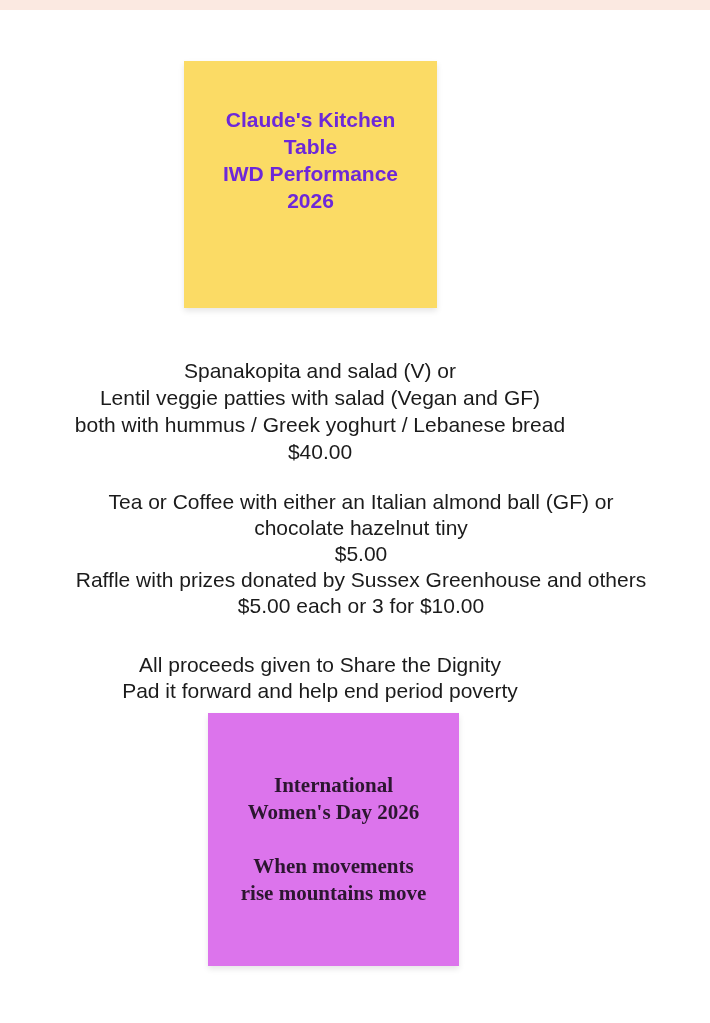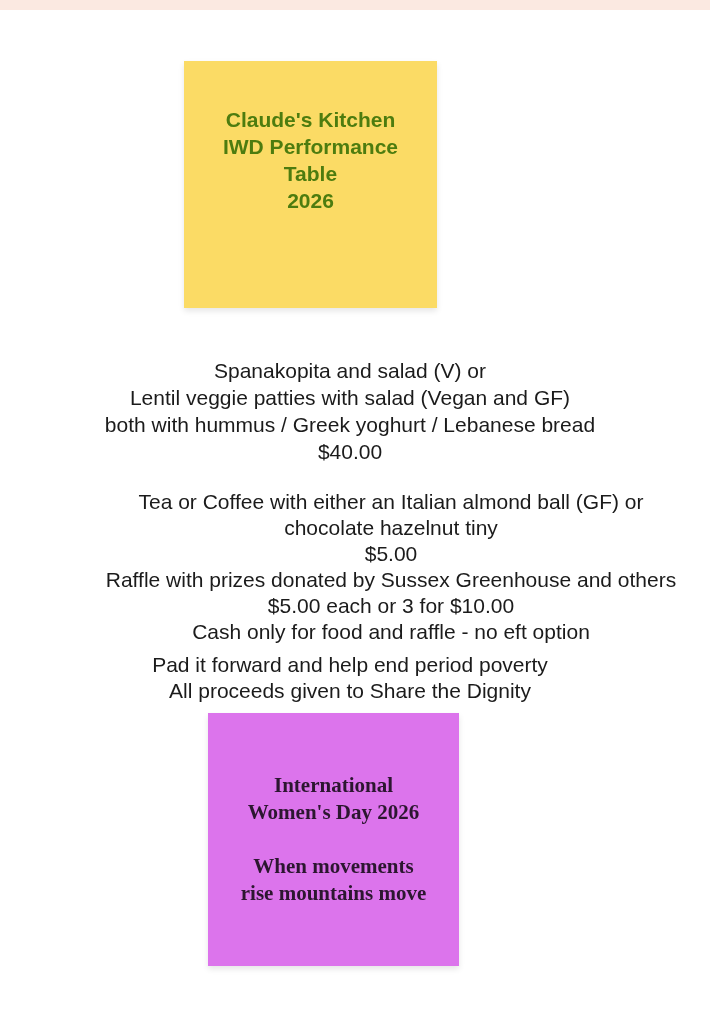--- a/index.html
+++ b/index.html
@@ -41,21 +41,21 @@
   }
   .note-yellow {
     left: 184px;
     top: 61px;
     width: 253px;
     height: 247px;
     background: #fbdb65;
   }
   .note-yellow .note-text {
     padding-top: 45px;
-    color: #4d7c0f;
+    color: #6d28d9;
   }
   .note-purple {
     left: 208px;
     top: 713px;
     width: 251px;
     height: 253px;
     background: #dc74ec;
     display: flex;
     flex-direction: column;
     justify-content: center;
@@ -69,26 +69,25 @@
     font-weight: bold;
     font-size: 21px;
     line-height: 27px;
   }
   .note-spacer {
     height: 27px;
   }
   
   .text-block {
     position: absolute;
-    left: 18px;
+    left: 0;
     width: 640px;
     text-align: center;
     font-size: 21px;
     color: #1b1b1b;
-    padding-left: 12px;
   }
   .block-food {
     top: 357px;
     line-height: 27px;
   }
   .block-drinks {
     top: 489px;
     line-height: 26px;
     margin-left: 41px;
   }
@@ -100,45 +99,44 @@
 </head>
 <body>
 
 <div class="page">
 
   <div class="top-band"></div>
 
   <div class="note note-yellow">
     <div class="note-text">
       <div>Claude's Kitchen</div>
+      <div>Table</div>
       <div>IWD Performance</div>
-      <div>Table</div>
       <div>2026</div>
     </div>
   </div>
 
   <div class="text-block block-food">
     <div>Spanakopita and salad (V) or</div>
     <div>Lentil veggie patties with salad (Vegan and GF)</div>
     <div>both with hummus / Greek yoghurt / Lebanese bread</div>
     <div>$40.00</div>
   </div>
 
   <div class="text-block block-drinks">
     <div>Tea or Coffee with either an Italian almond ball (GF) or</div>
     <div>chocolate hazelnut tiny</div>
     <div>$5.00</div>
     <div>Raffle with prizes donated by Sussex Greenhouse and others</div>
     <div>$5.00 each or 3 for $10.00</div>
-    <div>Cash only for food and raffle - no eft option</div>
   </div>
 
   <div class="text-block block-proceeds">
+    <div>All proceeds given to Share the Dignity</div>
     <div>Pad it forward and help end period poverty</div>
-    <div>All proceeds given to Share the Dignity</div>
   </div>
 
   <div class="note note-purple">
     <div class="note-text">
       <div>International</div>
       <div>Women's Day 2026</div>
       <div class="note-spacer"></div>
       <div>When movements</div>
       <div>rise mountains move</div>
     </div>

